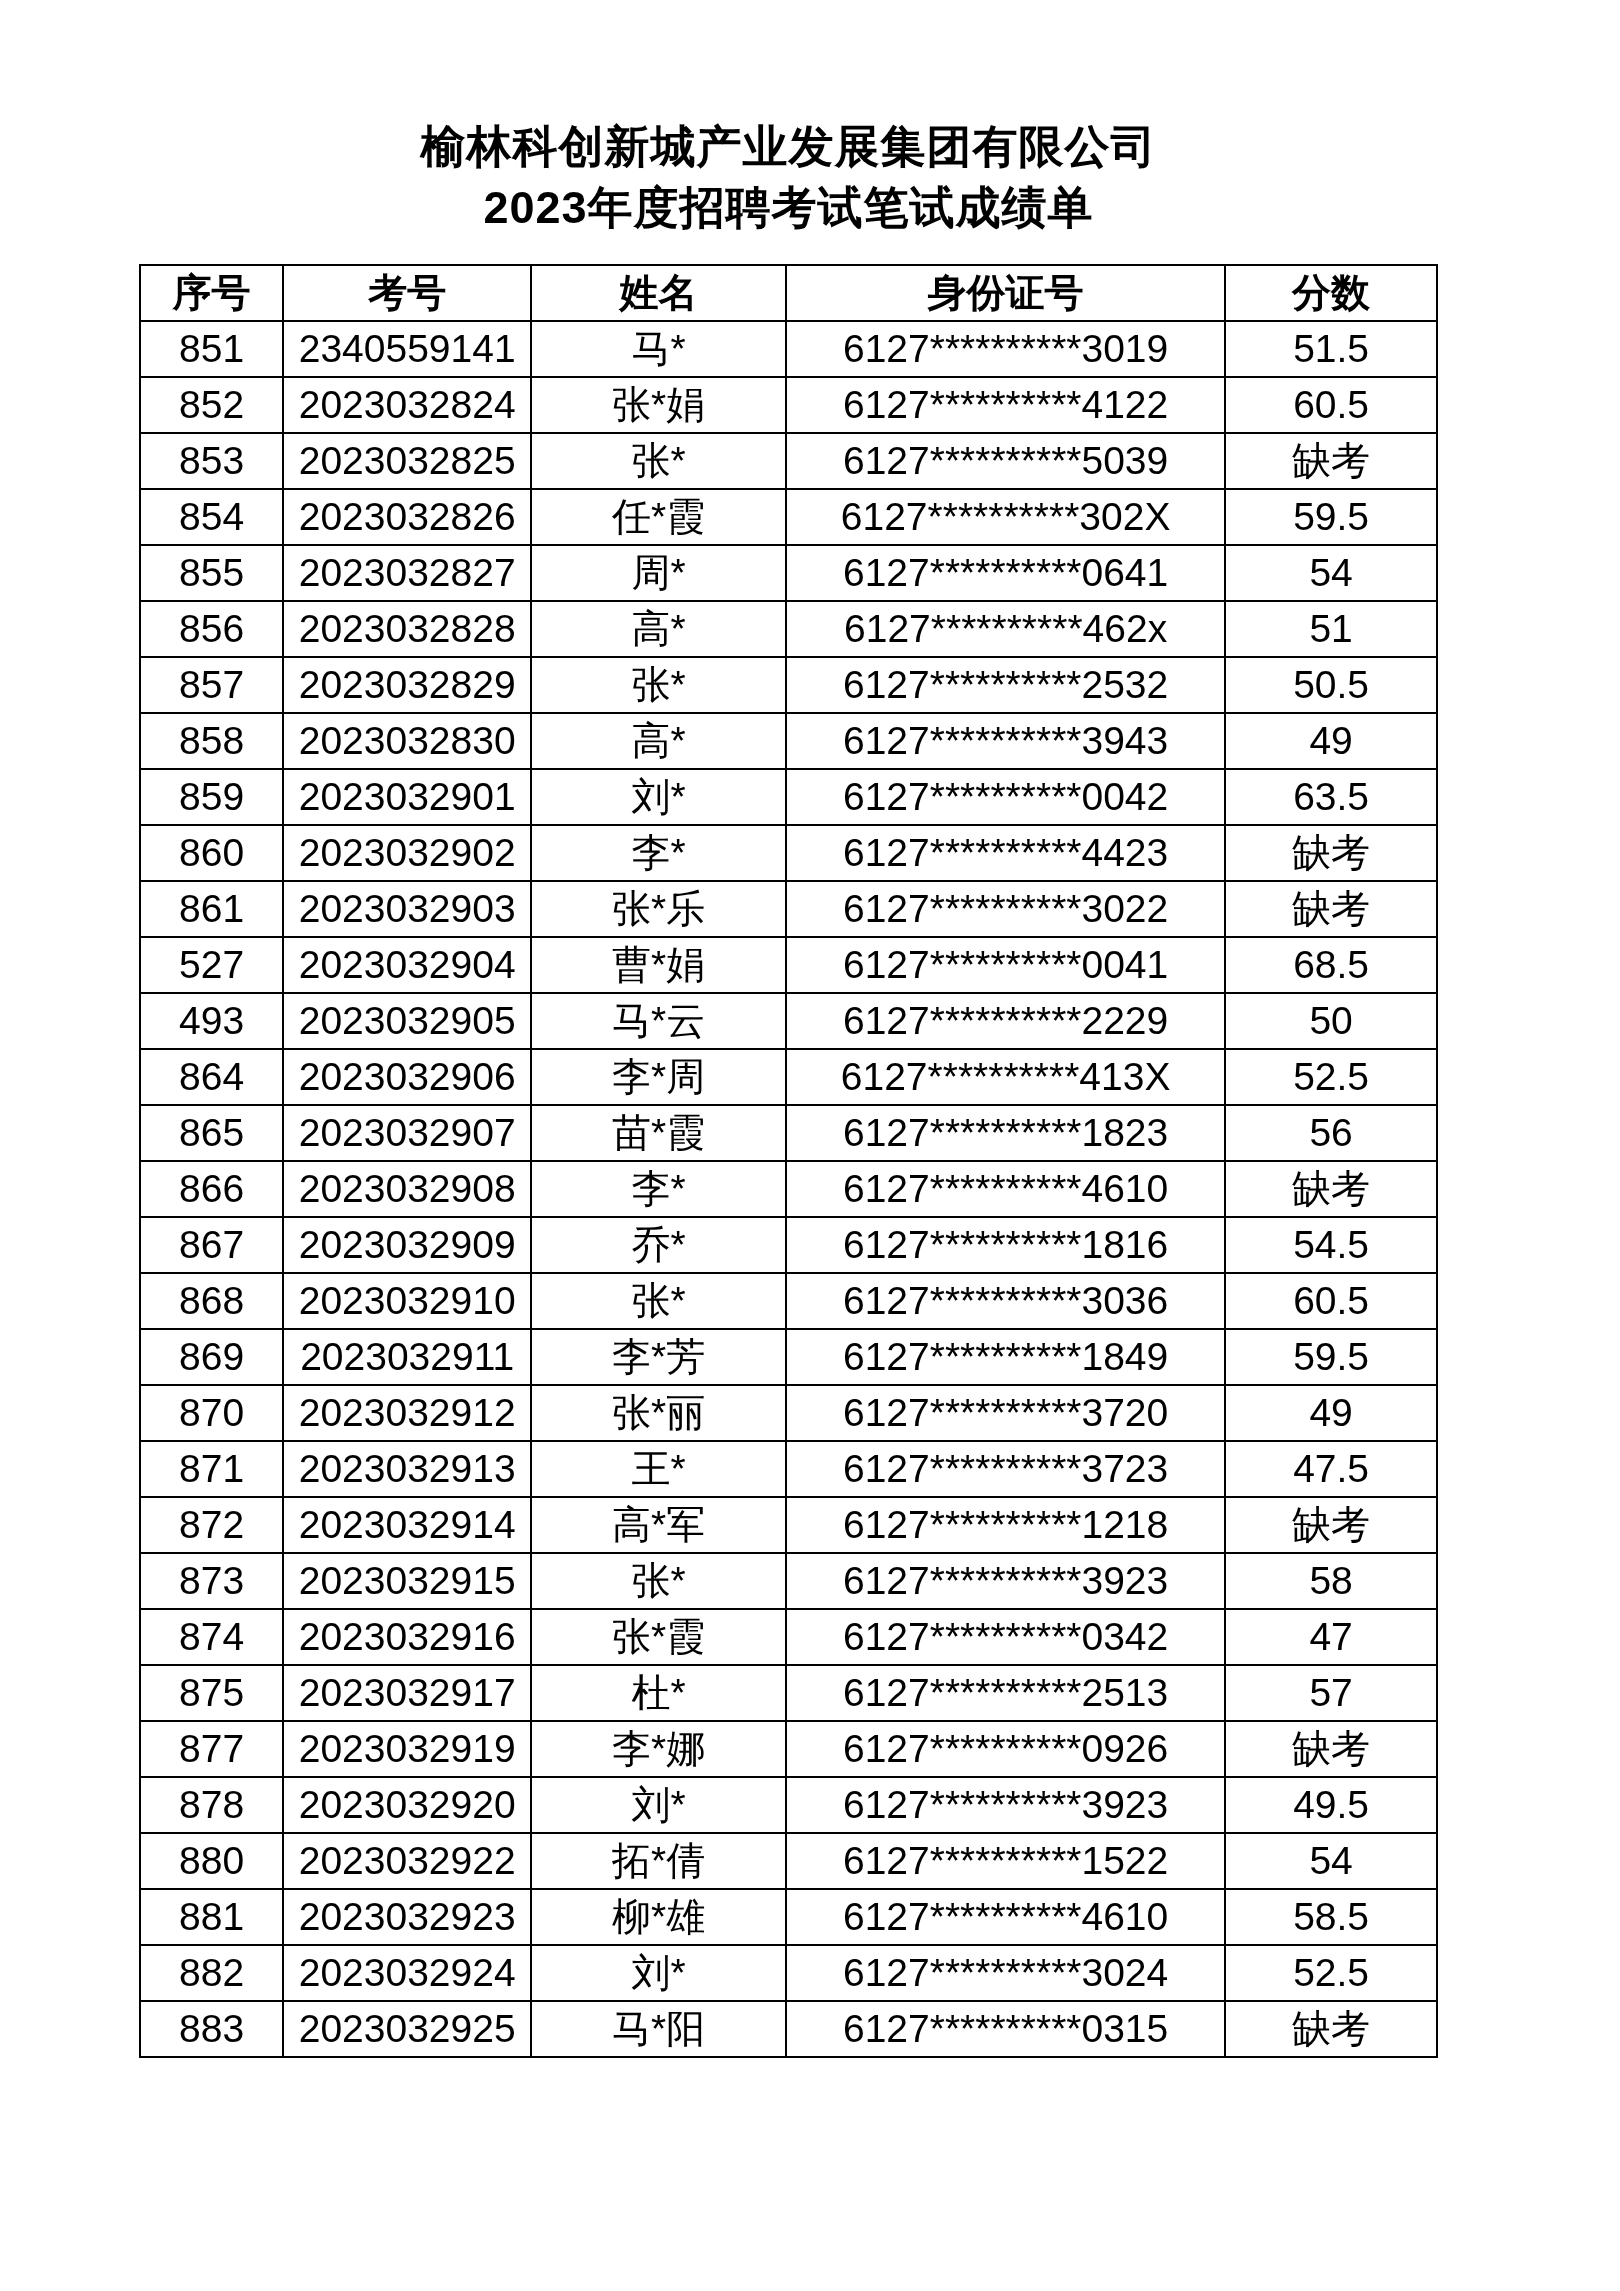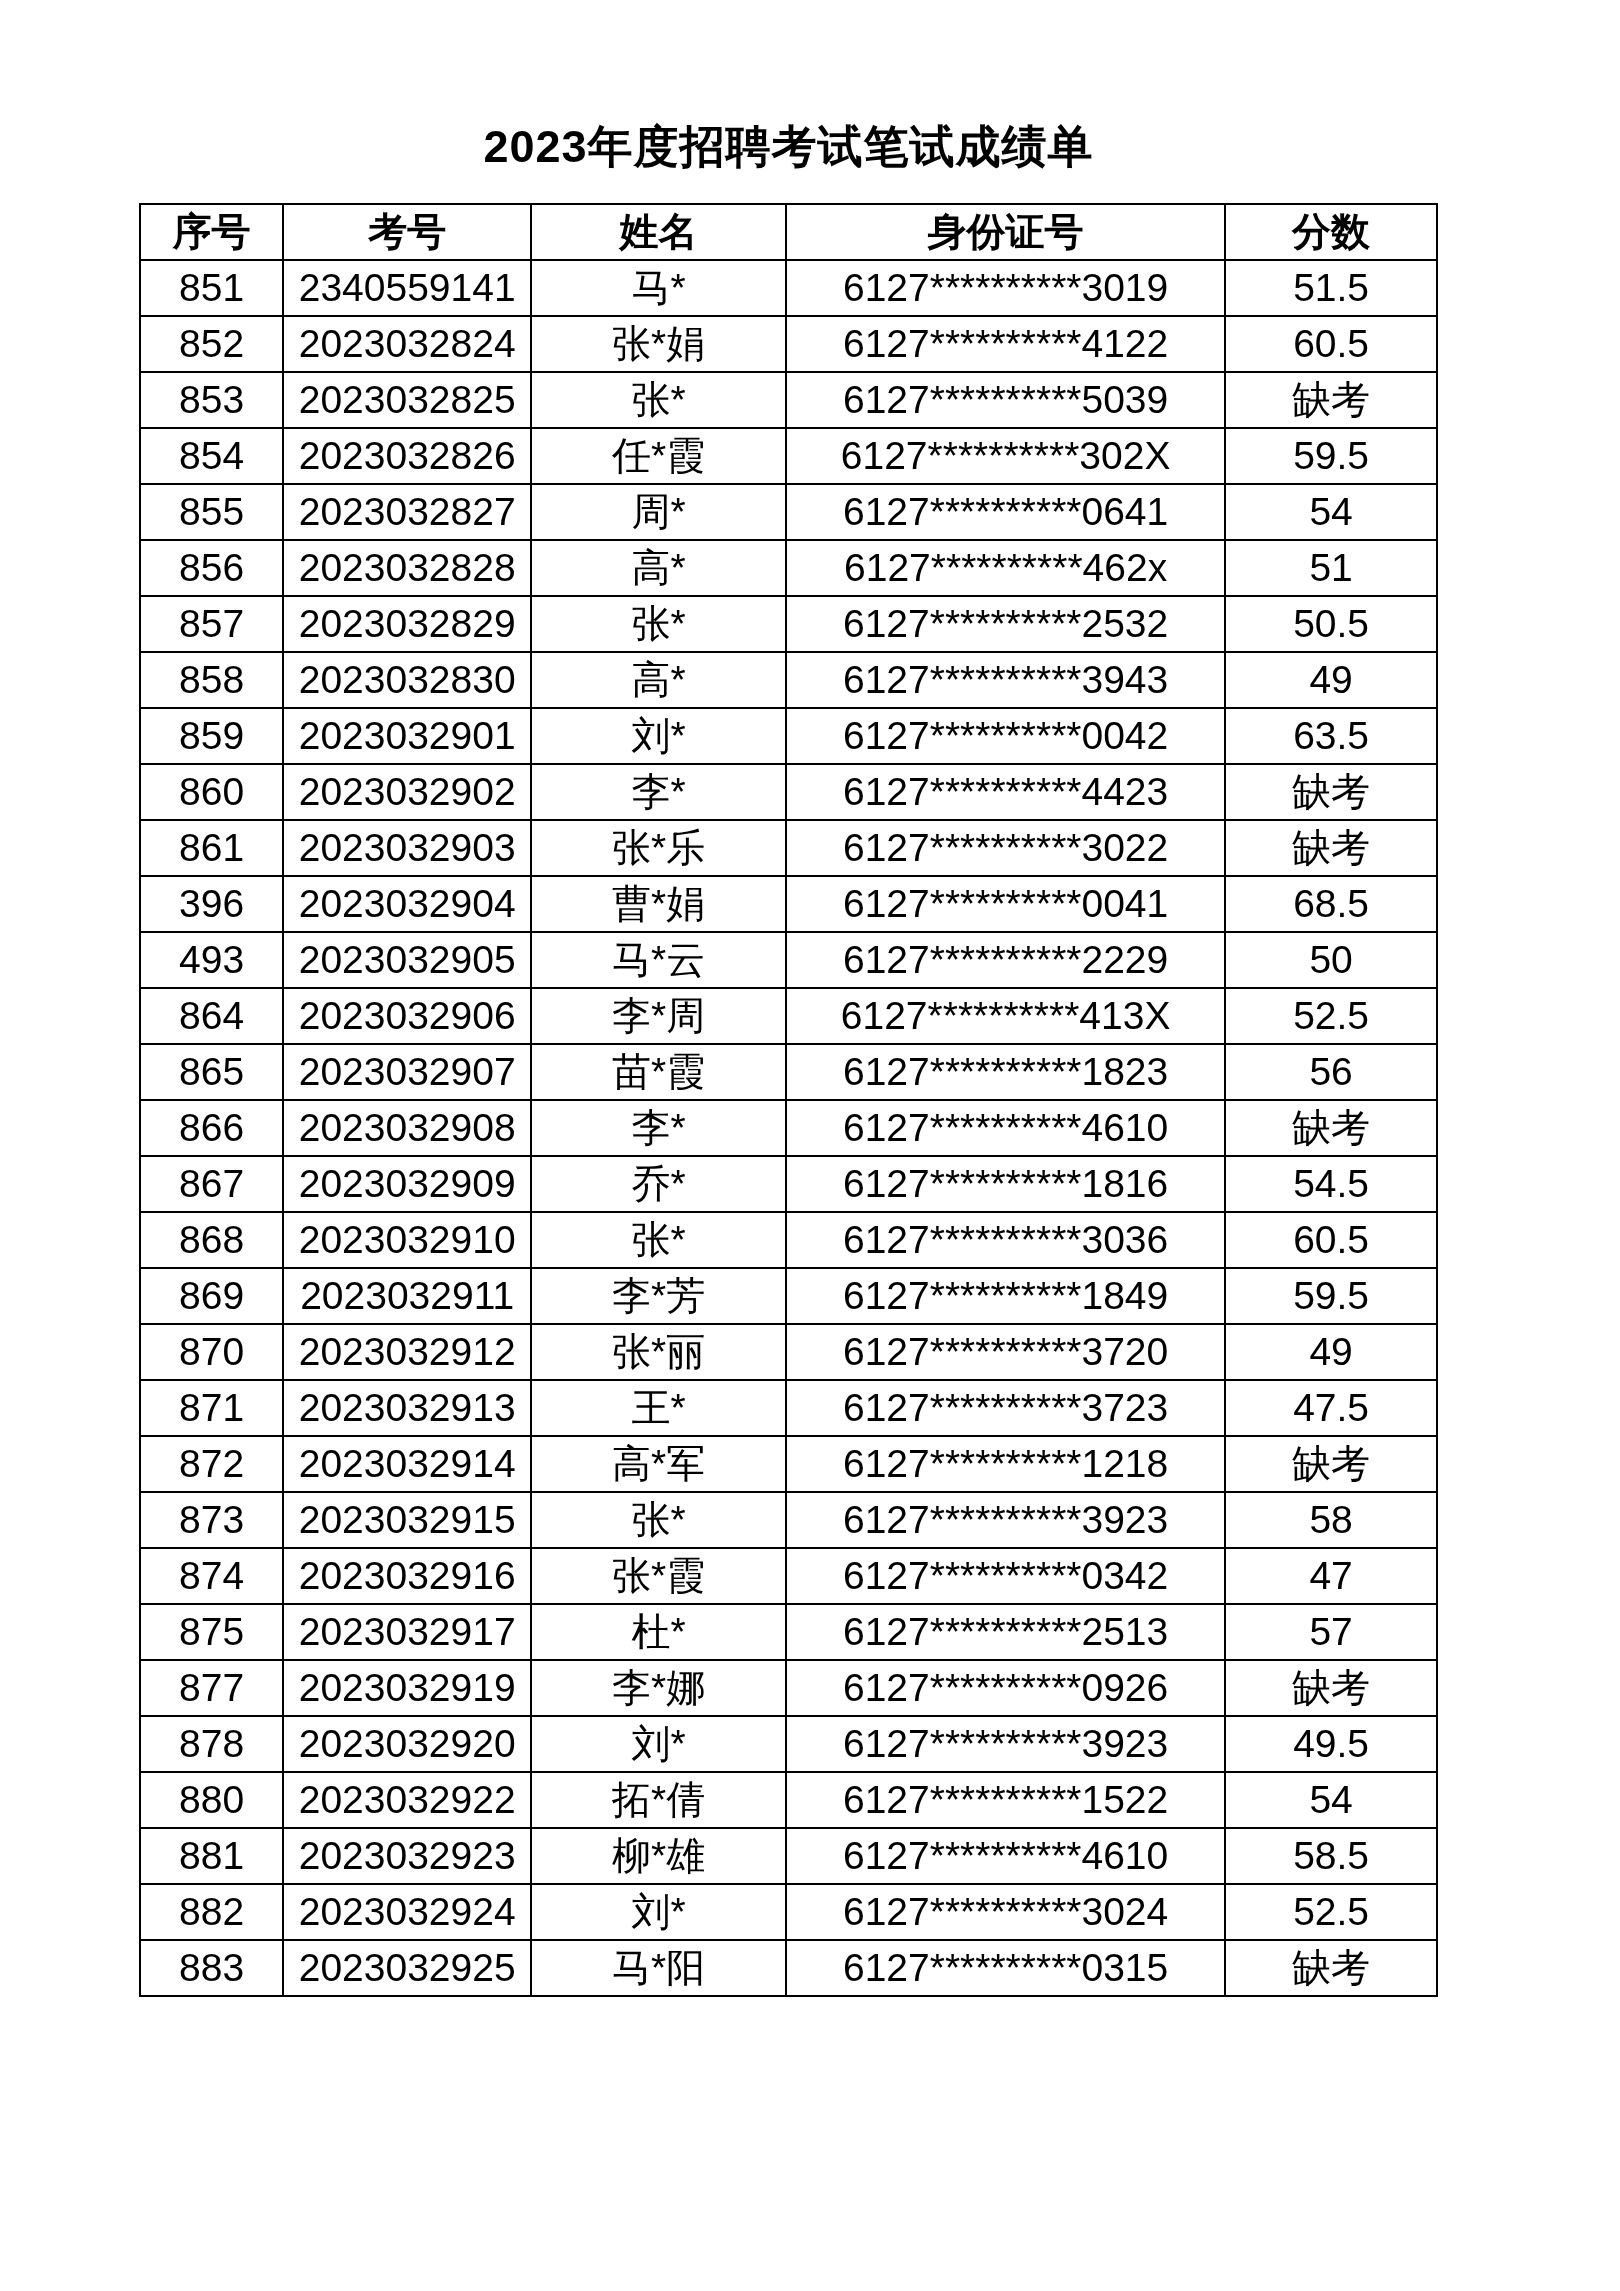--- a/index.html
+++ b/index.html
@@ -61,20 +61,21 @@
   col.c-exam  { width: 19.12%; }
   col.c-name  { width: 19.65%; }
   col.c-id    { width: 33.86%; }
   col.c-score { width: 16.33%; }
 </style>
 </head>
 <body>
 
 <div class="page">
   <div class="doc">
+    <h1 class="title">榆林科创新城产业发展集团有限公司</h1>
     <h1 class="title">2023年度招聘考试笔试成绩单</h1>
 
     <table class="score-table">
       <colgroup>
         <col class="c-seq">
         <col class="c-exam">
         <col class="c-name">
         <col class="c-id">
         <col class="c-score">
       </colgroup>
@@ -159,21 +160,21 @@
             <td>缺考</td>
           </tr>
           <tr>
             <td>861</td>
             <td>2023032903</td>
             <td>张*乐</td>
             <td>6127**********3022</td>
             <td>缺考</td>
           </tr>
           <tr>
-            <td>396</td>
+            <td>527</td>
             <td>2023032904</td>
             <td>曹*娟</td>
             <td>6127**********0041</td>
             <td>68.5</td>
           </tr>
           <tr>
             <td>493</td>
             <td>2023032905</td>
             <td>马*云</td>
             <td>6127**********2229</td>

